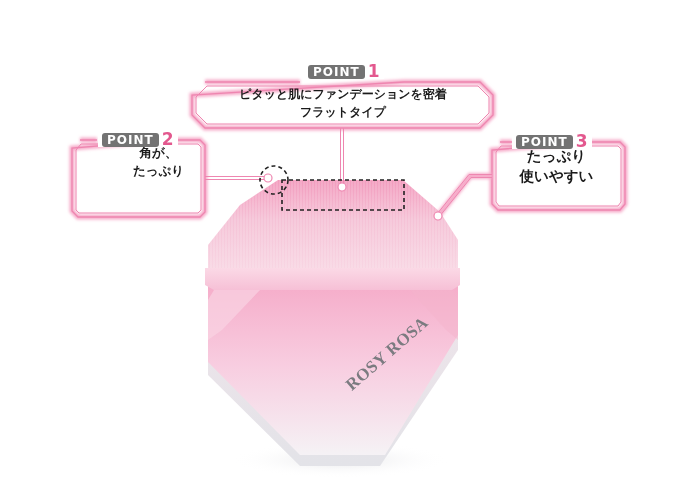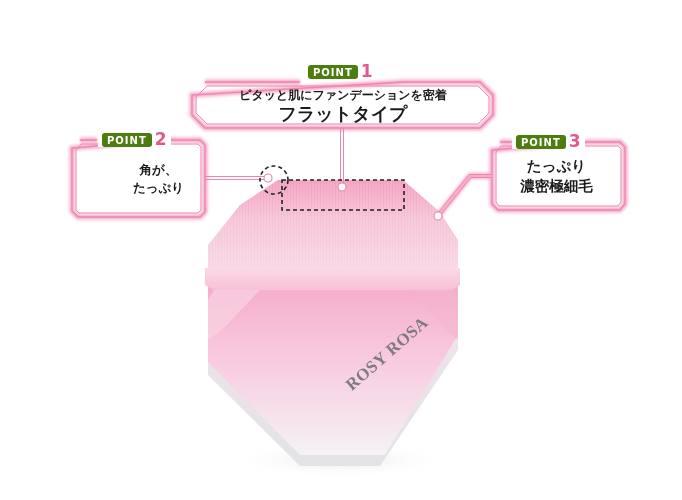--- a/index.html
+++ b/index.html
@@ -3,28 +3,28 @@
   <meta charset="utf-8">
   <style>
     html, body { margin: 0; padding: 0; background: #ffffff; }
     body { width: 682px; height: 500px; position: relative; overflow: hidden;
            font-family: "DejaVu Sans", sans-serif; color: #1a1a1a; }
     .canvas { position: absolute; left: 0; top: 0; width: 682px; height: 500px; }
     svg.art { position: absolute; left: 0; top: 0; }
 
     .callout { position: absolute; box-sizing: border-box; text-align: center; }
     .callout .lines { position: absolute; left: 0; right: 0; top: 0; bottom: 0;
-       display: flex; flex-direction: column; justify-content: center; align-items: center; }
+       display: flex; flex-direction: column; justify-content: flex-start; align-items: center; }
     .badge { position: absolute; display: flex; align-items: center; gap: 3px; background: #fff; padding: 0 4px; }
-    .badge .pill { background: #4d7c0f; color: #fff; font-family: "DejaVu Sans", sans-serif;
-       font-weight: bold; font-size: 10px; letter-spacing: 1px; border-radius: 3px; padding: 1px 5px 0 5px; line-height: 13px; }
+    .badge .pill { background: #737373; color: #fff; font-family: "DejaVu Sans", sans-serif;
+       font-weight: bold; font-size: 12px; letter-spacing: 1px; border-radius: 3px; padding: 1px 5px 0 5px; line-height: 13px; }
     .badge .num { color: #e3588e; font-weight: bold; font-size: 17px; line-height: 15px; font-family: "DejaVu Sans", sans-serif; }
 
     .c1 .t1 { font-size: 12px; font-weight: bold; line-height: 16px; }
-    .c1 .t2 { font-size: 18px; font-weight: bold; line-height: 21px; font-family: "DejaVu Serif", serif; }
+    .c1 .t2 { font-size: 12px; font-weight: bold; line-height: 21px; font-family: "DejaVu Serif", serif; }
     .c2 .t { font-size: 12.5px; font-weight: bold; line-height: 18px; }
     .c3 .t { font-size: 14.5px; font-weight: bold; line-height: 20px; }
 
     .brand { position: absolute; left: 342px; top: 380px; transform: rotate(-41deg); transform-origin: left top;
        font-family: "Liberation Serif", serif; font-weight: bold; color: #7b7b80; font-size: 17px; letter-spacing: 0.5px; white-space: nowrap; }
   </style>
 </head>
 <body>
 
 <div class="canvas">
@@ -147,21 +147,21 @@
     </div>
   </div>
   <div class="badge" style="left:98px; top:132px;">
     <span class="pill">POINT</span>
     <span class="num">2</span>
   </div>
 
   <div class="callout c3" style="left:496px; top:146px; width:121px; height:60px;">
     <div class="lines">
       <div class="t">たっぷり</div>
-      <div class="t">濃密極細毛</div>
+      <div class="t">使いやすい</div>
     </div>
   </div>
   <div class="badge" style="left:512px; top:134px;">
     <span class="pill">POINT</span>
     <span class="num">3</span>
   </div>
 
   <div class="brand">ROSY ROSA</div>
 </div>
 

